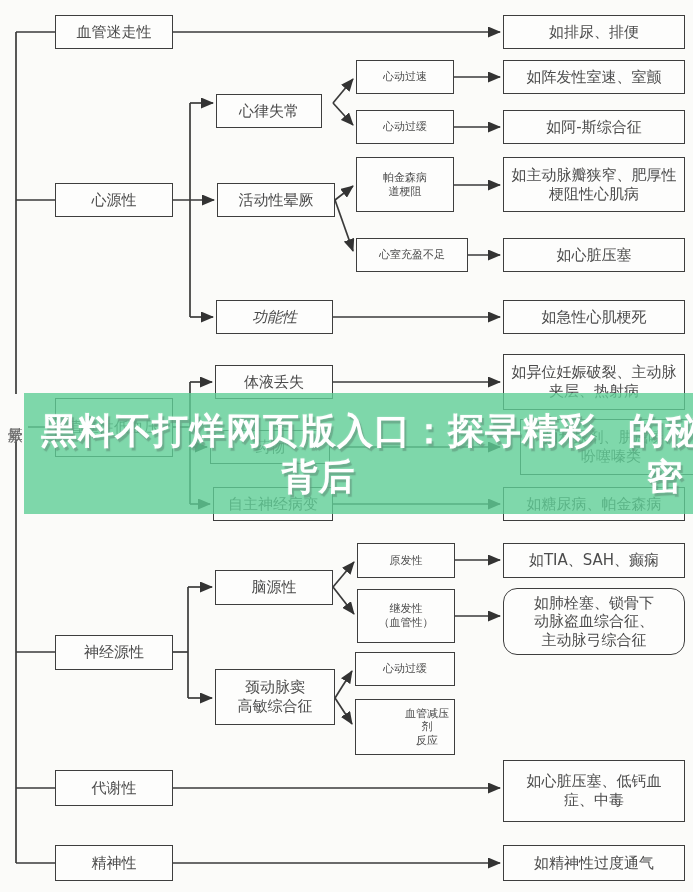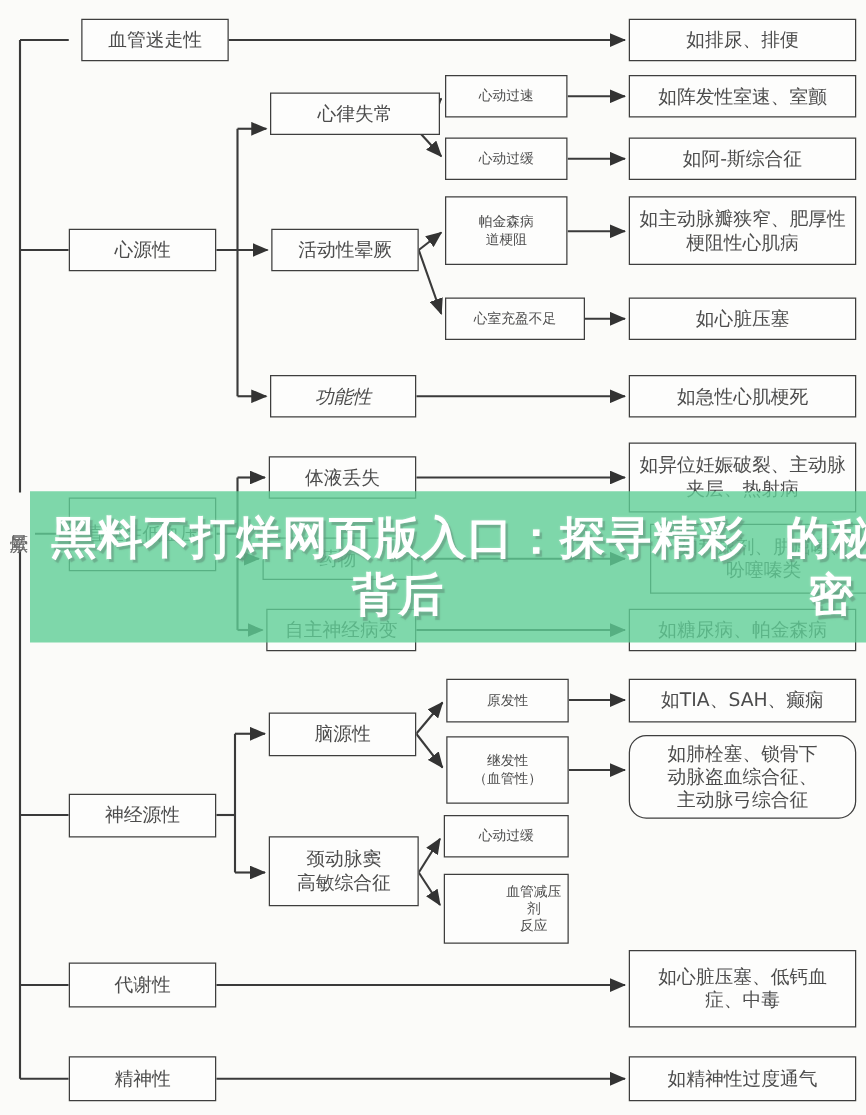--- a/index.html
+++ b/index.html
@@ -84,27 +84,27 @@
         <line x1="335" y1="698" x2="352" y2="671" marker-end="url(#arr)"></line>
         <line x1="335" y1="698" x2="352" y2="724" marker-end="url(#arr)"></line>
         <line x1="455" y1="560" x2="500" y2="560" marker-end="url(#arr)"></line>
         <line x1="455" y1="616" x2="500" y2="616" marker-end="url(#arr)"></line>
         <line x1="173" y1="788" x2="500" y2="788" marker-end="url(#arr)"></line>
         <line x1="173" y1="863" x2="500" y2="863" marker-end="url(#arr)"></line>
       </g>
   </svg>
 
   <div id="nodes">
-      <div class="box" style="left: 65px; top: 15px; width: 118px; height: 34px;">血管迷走性</div>
+      <div class="box" style="left: 55px; top: 15px; width: 118px; height: 34px;">血管迷走性</div>
       <div class="box" style="left: 55px; top: 183px; width: 118px; height: 34px;">心源性</div>
       <div class="box" style="left: 55px; top: 398px; width: 118px; height: 59px;">直立性低血压</div>
       <div class="box" style="left: 55px; top: 635px; width: 118px; height: 35px;">神经源性</div>
       <div class="box" style="left: 55px; top: 770px; width: 118px; height: 36px;">代谢性</div>
       <div class="box" style="left: 55px; top: 845px; width: 118px; height: 36px;">精神性</div>
-      <div class="box" style="left: 216px; top: 74px; width: 136px; height: 34px;">心律失常</div>
+      <div class="box" style="left: 216px; top: 94px; width: 106px; height: 34px;">心律失常</div>
       <div class="box" style="left: 217px; top: 183px; width: 118px; height: 34px;">活动性晕厥</div>
       <div class="box" style="left: 216px; top: 300px; width: 117px; height: 34px; font-style: italic;">功能性</div>
       <div class="box" style="left: 215px; top: 365px; width: 118px; height: 34px;">体液丢失</div>
       <div class="box" style="left: 210px; top: 430px; width: 120px; height: 34px;">药物</div>
       <div class="box" style="left: 213px; top: 487px; width: 120px; height: 34px;">自主神经病变</div>
       <div class="box" style="left: 215px; top: 570px; width: 118px; height: 35px;">脑源性</div>
       <div class="box" style="left: 215px; top: 669px; width: 120px; height: 56px;">颈动脉窦
 高敏综合征</div>
       <div class="box small" style="left: 356px; top: 60px; width: 98px; height: 34px;">心动过速</div>
       <div class="box small" style="left: 356px; top: 110px; width: 98px; height: 34px;">心动过缓</div>

